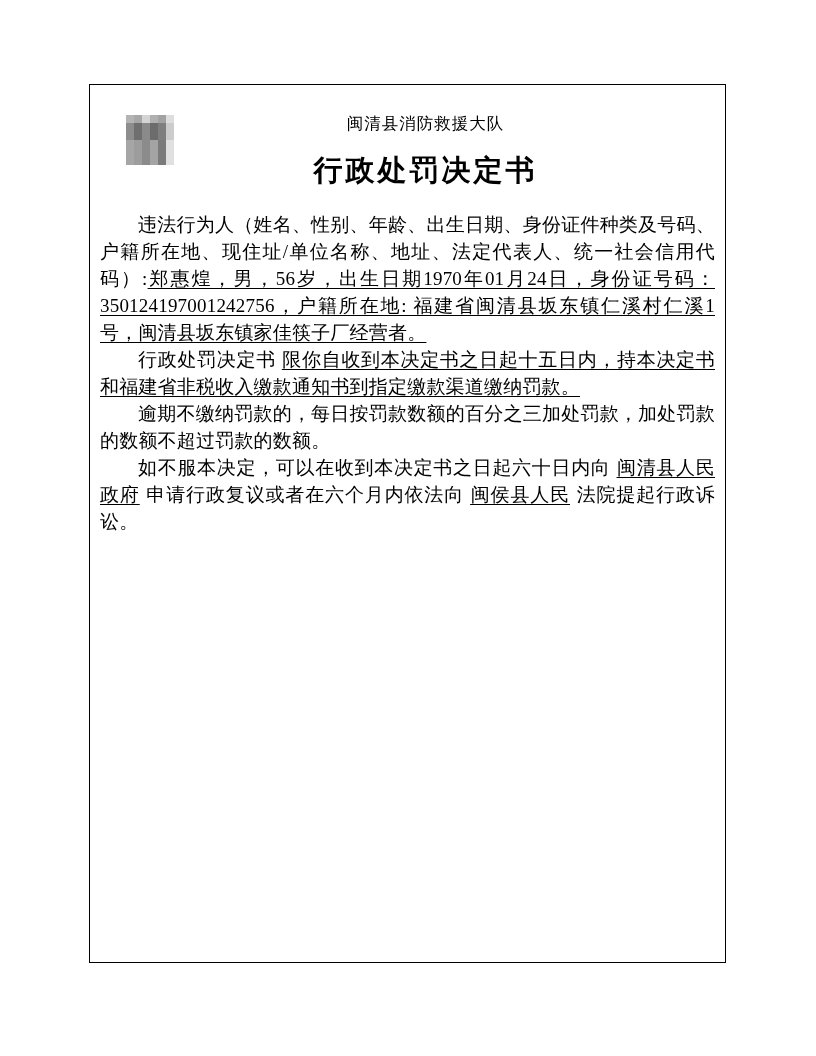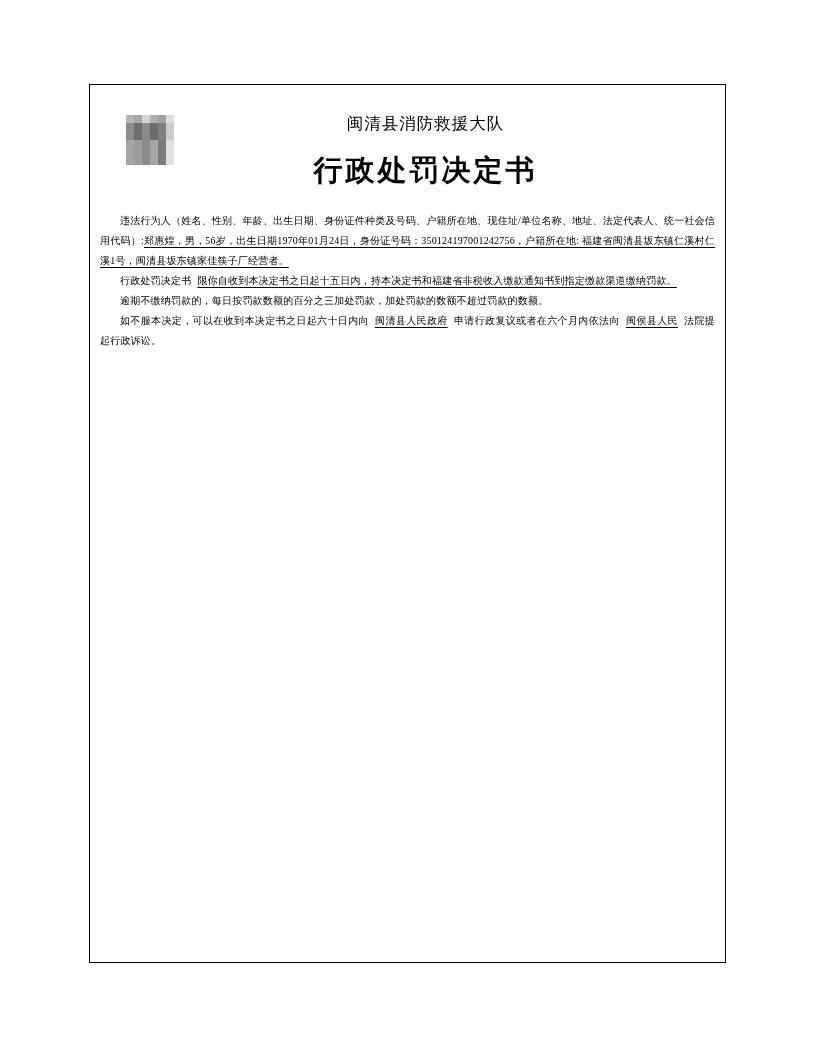--- a/index.html
+++ b/index.html
@@ -118,22 +118,22 @@
   .doc-number {
     text-align: right;
     font-size: 16px;
     margin-top: 10px;
     padding-right: 2px;
     letter-spacing: 0.6px;
   }
 
   
   .body-text {
-    font-size: 10px;
-    line-height: 20px;
+    font-size: 19px;
+    line-height: 27px;
     text-align: justify;
     text-justify: inter-ideograph;
     letter-spacing: 0.2px;
   }
 
   .para {
     margin: 0;
     text-indent: 2em;
     text-align: justify;
   }

